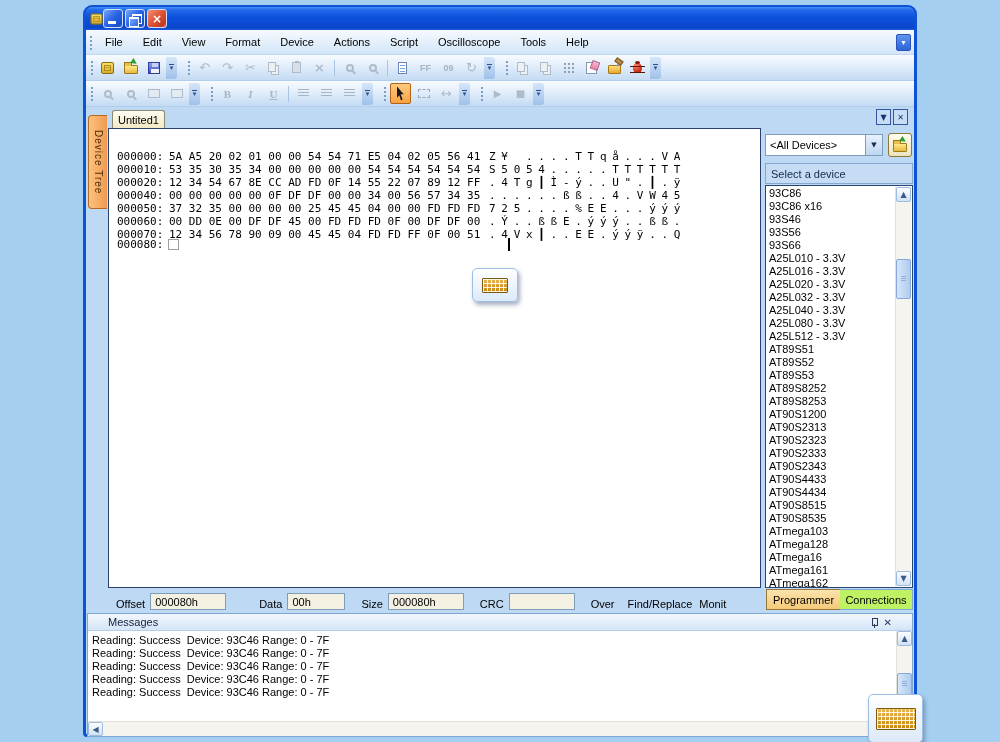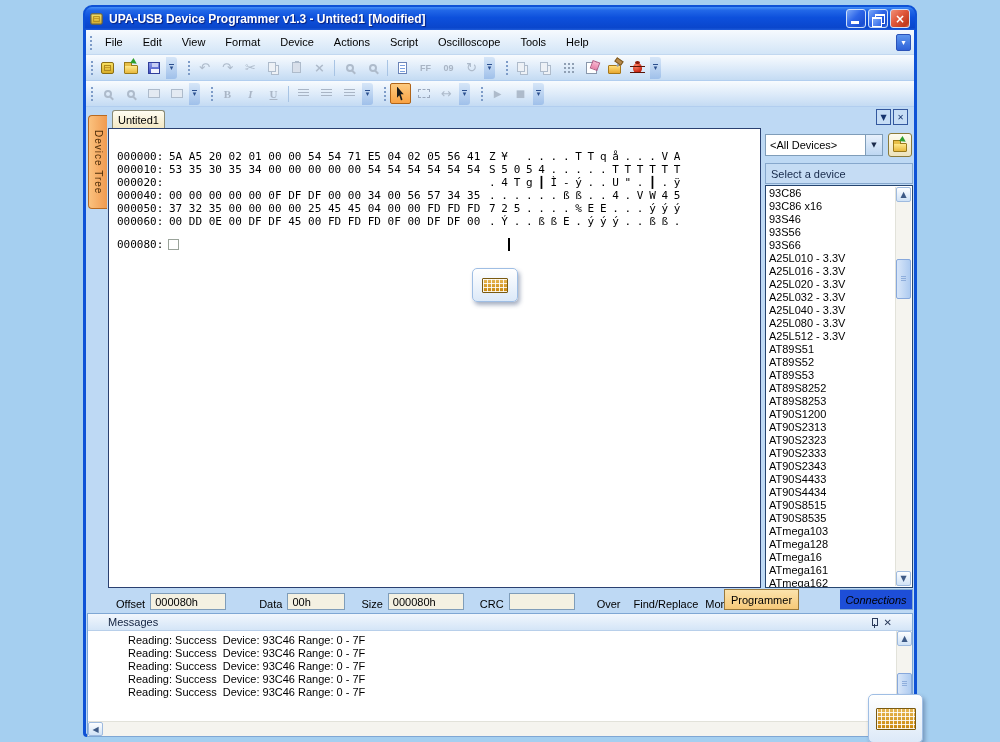--- a/index.html
+++ b/index.html
@@ -153,48 +153,47 @@
   .devlist-sb { right:1px; top:1px; bottom:1px; }
 
   
   .statusrow { position:absolute; left:22px; top:581px; width:655px; height:21px; display:flex;
                align-items:flex-end; font-size:11px; color:#000; }
   .fld-lbl { margin-right:5px; }
   .fld { height:17px; border:1px solid #7F9DB9; background:#F4F1E2; font-size:11px;
          font-family:"Liberation Sans",sans-serif; padding:1px 8px 0 4px; color:#000; }
   .bot-tab { position:absolute; top:581px; height:21px; font-size:11px; display:flex;
              align-items:center; justify-content:center; }
-  .tab-prog { left:638px; width:75px; background:linear-gradient(#FBE3AC,#F6C979); border:1px solid #98783C; }
-  .tab-conn { left:754px; width:73px; background:#1d4ed8; border:1px solid #7FA7D4; border-left:none;font-style:italic; }
+  .tab-prog { left:680px; width:75px; background:linear-gradient(#FBE3AC,#F6C979); border:1px solid #98783C; }
+  .tab-conn { left:754px; width:73px; background:#bef264; border:1px solid #7FA7D4; border-left:none; }
 
   
   .messages { position:absolute; left:1px; top:605px; width:826px; height:124px;
               border:1px solid #7FA7D4; background:#fff; }
   .msg-head { height:17px; background:linear-gradient(#F2F7FD,#D4E5F7); border-bottom:1px solid #B8CFEA;
               display:flex; align-items:center; padding:0 20px; font-size:11px; color:#10203E; }
   .msg-tools { margin-left:auto; display:flex; gap:5px; align-items:center; color:#2A3A5A; }
   .pin { width:9px; height:11px; position:relative; }
   .pin::before { content:""; position:absolute; left:2px; top:1px; width:4px; height:6px; border:1px solid #2A3A5A; }
   .pin::after { content:""; position:absolute; left:4px; top:7px; width:1px; height:4px; background:#2A3A5A; }
   .msg-x { font-size:10px; }
-  .msg-body { position:absolute; left:0; top:17px; right:16px; bottom:15px; padding:3px 0 0 4px; overflow:hidden;margin-left:36px; }
+  .msg-body { position:absolute; left:0; top:17px; right:16px; bottom:15px; padding:3px 0 0 4px; overflow:hidden; }
   .msg-line { font-size:11px; line-height:13px; white-space:pre; }
   .msg-sb-v { right:0; top:17px; bottom:15px; }
   .sb-h { position:absolute; left:0; right:16px; bottom:0; height:15px; background:#F5F4EF; border-top:1px solid #E2E2DA; }
   .kb-fab { left:782px; top:686px; width:55px; height:49px; }
   .kb-fab .i-kb { width:40px; height:22px; }
 </style>
 </head>
 <body>
 
 <div class="window">
 
   <div class="titlebar">
     <span class="i i-chip small"></span>
-    <span class="title-text">UPA-USB Device Programmer v1.3 - Untited1 [Modified]</span>
     <span class="wbtns">
       <span class="wbtn min"></span>
       <span class="wbtn rest"></span>
       <span class="wbtn close glyph">×</span>
     </span>
   </div>
 
   <div class="menubar">
     <span class="grip"></span>
     <span style="display:flex;">
@@ -389,20 +388,21 @@
         </div>
 
         <div class="hexrow">
           <span class="hx-off">000010:</span>
           <span class="hx-bytes">53 35 30 35 34 00 00 00 00 00 54 54 54 54 54 54</span>
           <span class="hx-ascii">S5054.....TTTTTT</span>
         </div>
 
         <div class="hexrow">
           <span class="hx-off">000020:</span>
+          <span class="hx-bytes">12 34 54 67 8E CC AD FD 0F 14 55 22 07 89 12 FF</span>
           <span class="hx-ascii">.4Tg┃Ì-ý..U".┃.ÿ</span>
         </div>
 
 
         <div class="hexrow">
           <span class="hx-off">000040:</span>
           <span class="hx-bytes">00 00 00 00 00 0F DF DF 00 00 34 00 56 57 34 35</span>
           <span class="hx-ascii">......ßß..4.VW45</span>
         </div>
 
@@ -411,20 +411,25 @@
           <span class="hx-bytes">37 32 35 00 00 00 00 25 45 45 04 00 00 FD FD FD</span>
           <span class="hx-ascii">725....%EE...ýýý</span>
         </div>
 
         <div class="hexrow">
           <span class="hx-off">000060:</span>
           <span class="hx-bytes">00 DD 0E 00 DF DF 45 00 FD FD FD 0F 00 DF DF 00</span>
           <span class="hx-ascii">.Ý..ßßE.ýýý..ßß.</span>
         </div>
 
+        <div class="hexrow">
+          <span class="hx-off">000070:</span>
+          <span class="hx-bytes">12 34 56 78 90 09 00 45 45 04 FD FD FF 0F 00 51</span>
+          <span class="hx-ascii">.4Vx┃..EE.ýýÿ..Q</span>
+        </div>
       </div>
     <div class="hexrow" style="position:absolute; top:109px; left:0; right:0;">
       <span class="hx-off">000080:</span>
       <span class="sel-box"></span>
       <span class="caret"></span>
     </div>
     <div class="kb-btn kb-mini">
       <span class="i-kb"></span>
     </div>
   </div>
@@ -481,21 +486,21 @@
 
   <div class="statusrow">
     <span class="fld-lbl" style="margin-left:8px">Offset</span>
     <input class="fld" style="width: 76px;" value="000080h">
     <span class="fld-lbl" style="margin-left:33px">Data</span>
     <input class="fld" style="width: 58px;" value="00h">
     <span class="fld-lbl" style="margin-left:16px">Size</span>
     <input class="fld" style="width: 76px;" value="000080h">
     <span class="fld-lbl" style="margin-left:16px">CRC</span>
     <input class="fld" style="width: 66px;" value="">
-    <span class="fld-lbl" style="margin-left:22px">Over</span>
+    <span class="fld-lbl" style="margin-left:16px">Over</span>
     <span class="fld-lbl" style="margin-left:8px">Find/Replace</span>
     <span class="fld-lbl" style="margin-left:2px">Monit</span>
   </div>
   <div class="bot-tab tab-prog">Programmer</div>
   <div class="bot-tab tab-conn">Connections</div>
 
   <div class="messages">
     <div class="msg-head">
       <span>Messages</span>
       <span class="msg-tools">

